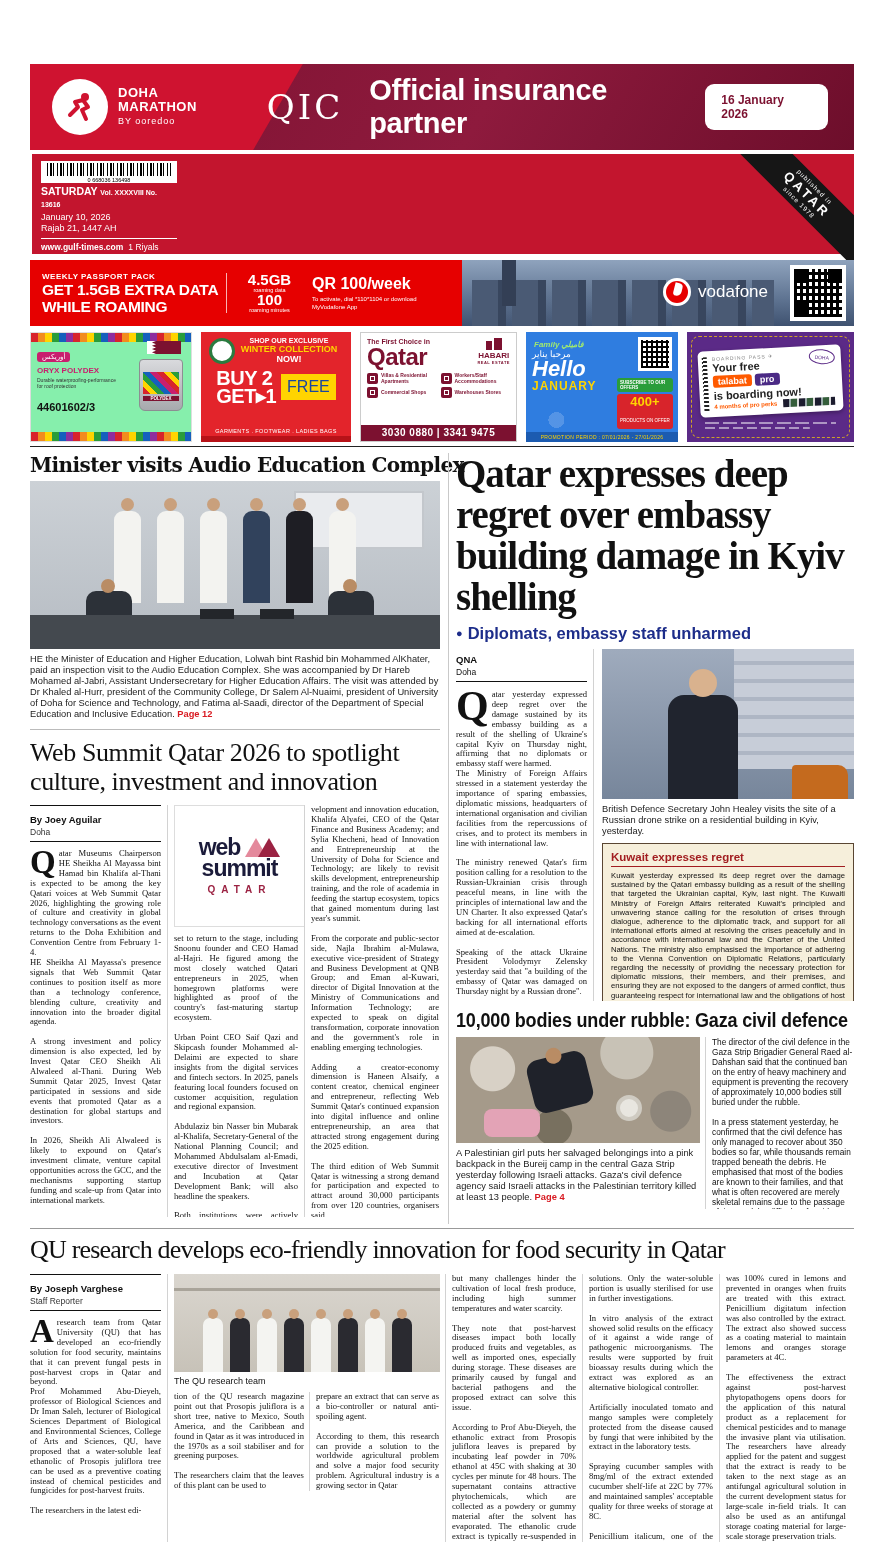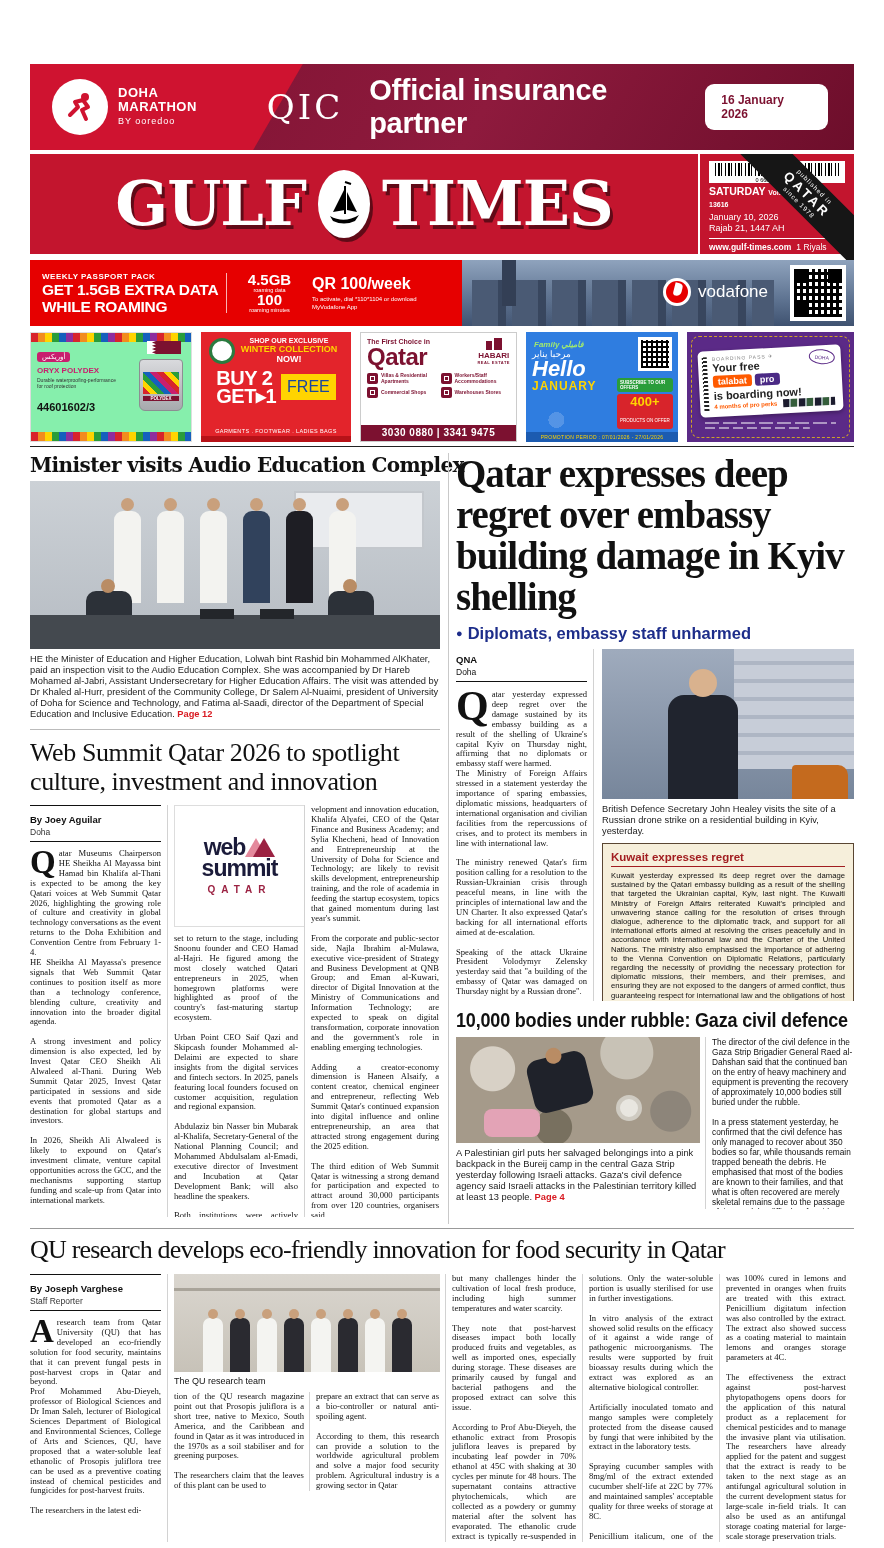--- a/index.html
+++ b/index.html
@@ -213,21 +213,21 @@
   .ws-col { width:131px; }
   .ws-col + .ws-col { border-left:1px solid #d2d2d2; padding-left:6px; margin-left:6px; }
   .byline { font-family:"Liberation Sans",sans-serif; border-top:1px solid #111; border-bottom:1px solid #111;
       padding:3px 0 4px; margin-bottom:7px; }
   .byline b { font-size:9.5px; } .byline span { display:block; font-size:8.5px; color:#333; }
   .btext { font-size:8.6px; line-height:9.9px; text-align:justify; white-space:pre-line; }
   .dropcap { float:left; font-weight:bold; font-size:33px; line-height:26px; padding-right:3px; }
   .dropcap-big { font-size:42px; line-height:33px; }
   .ws-logo { width:131px; height:122px; border:1px solid #ddd; background:#fff; display:flex; flex-direction:column;
       align-items:center; justify-content:center; margin-bottom:7px; font-family:"Liberation Sans",sans-serif; }
-  .ws-logo-row { display:flex; align-items:center; }
+  .ws-logo-row { display:flex; align-items:center; gap:5px; }
   .ws-logo-row b { font-size:23px; color:#1b1b3a; letter-spacing:-1px; line-height:20px; }
   .tri { width:0; height:0; border-left:11px solid transparent; border-right:11px solid transparent; }
   .tri1 { border-bottom:19px solid #e4899c; margin-right:-14px; }
   .tri2 { border-bottom:19px solid #9b2242; }
   .ws-logo-sum { font-size:23px; color:#1b1b3a; font-weight:bold; letter-spacing:-1px; line-height:22px; }
   .ws-logo-qatar { font-size:10px; color:#9b2242; font-weight:bold; letter-spacing:6px; margin-top:5px; }
 
   
   .emb-head { font-size:39px; line-height:41px; font-weight:bold; letter-spacing:-1px; }
   .emb-sub { font-family:"Liberation Sans",sans-serif; font-weight:bold; font-size:16.5px; color:#1d2d8a; margin:7px 0 6px; }
@@ -305,33 +305,20 @@
         <div>MARATHON</div>
         <div class="by">BY ooredoo</div>
       </div>
     </div>
     <div class="qic">QIC</div>
     <div class="partner">Official insurance partner</div>
     <div class="date-badge">16 January 2026</div>
   </div>
 
   <div class="masthead">
-    <div class="mast-logo">
-      <span class="mast-word">GULF</span>
-      <span class="dhow-oval">
-        <svg width="38" height="48" viewBox="0 0 38 48">
-            <line x1="20" y1="6" x2="20" y2="34" stroke="#000" stroke-width="2"></line>
-            <path d="M20 8 L8 32 L20 30 Z" fill="#000"></path>
-            <path d="M22 12 L32 32 L22 30 Z" fill="#000"></path>
-            <path d="M5 36 Q19 44 34 35 L30 41 Q19 46 8 41 Z" fill="#000"></path>
-            <line x1="20" y1="2" x2="26" y2="4" stroke="#000" stroke-width="2"></line>
-          </svg>
-      </span>
-      <span class="mast-word">TIMES</span>
-    </div>
     <div class="mast-info">
       <div class="barcode">
           <span>0 668036 136498</span>
         </div>
       <div class="mast-day"><span>SATURDAY</span> <b>Vol. XXXXVIII No. 13616</b></div>
       <div class="mast-date">
         <div>January 10, 2026</div>
         <div>Rajab 21, 1447 AH</div>
       </div>
       <div class="mast-rule"></div>

